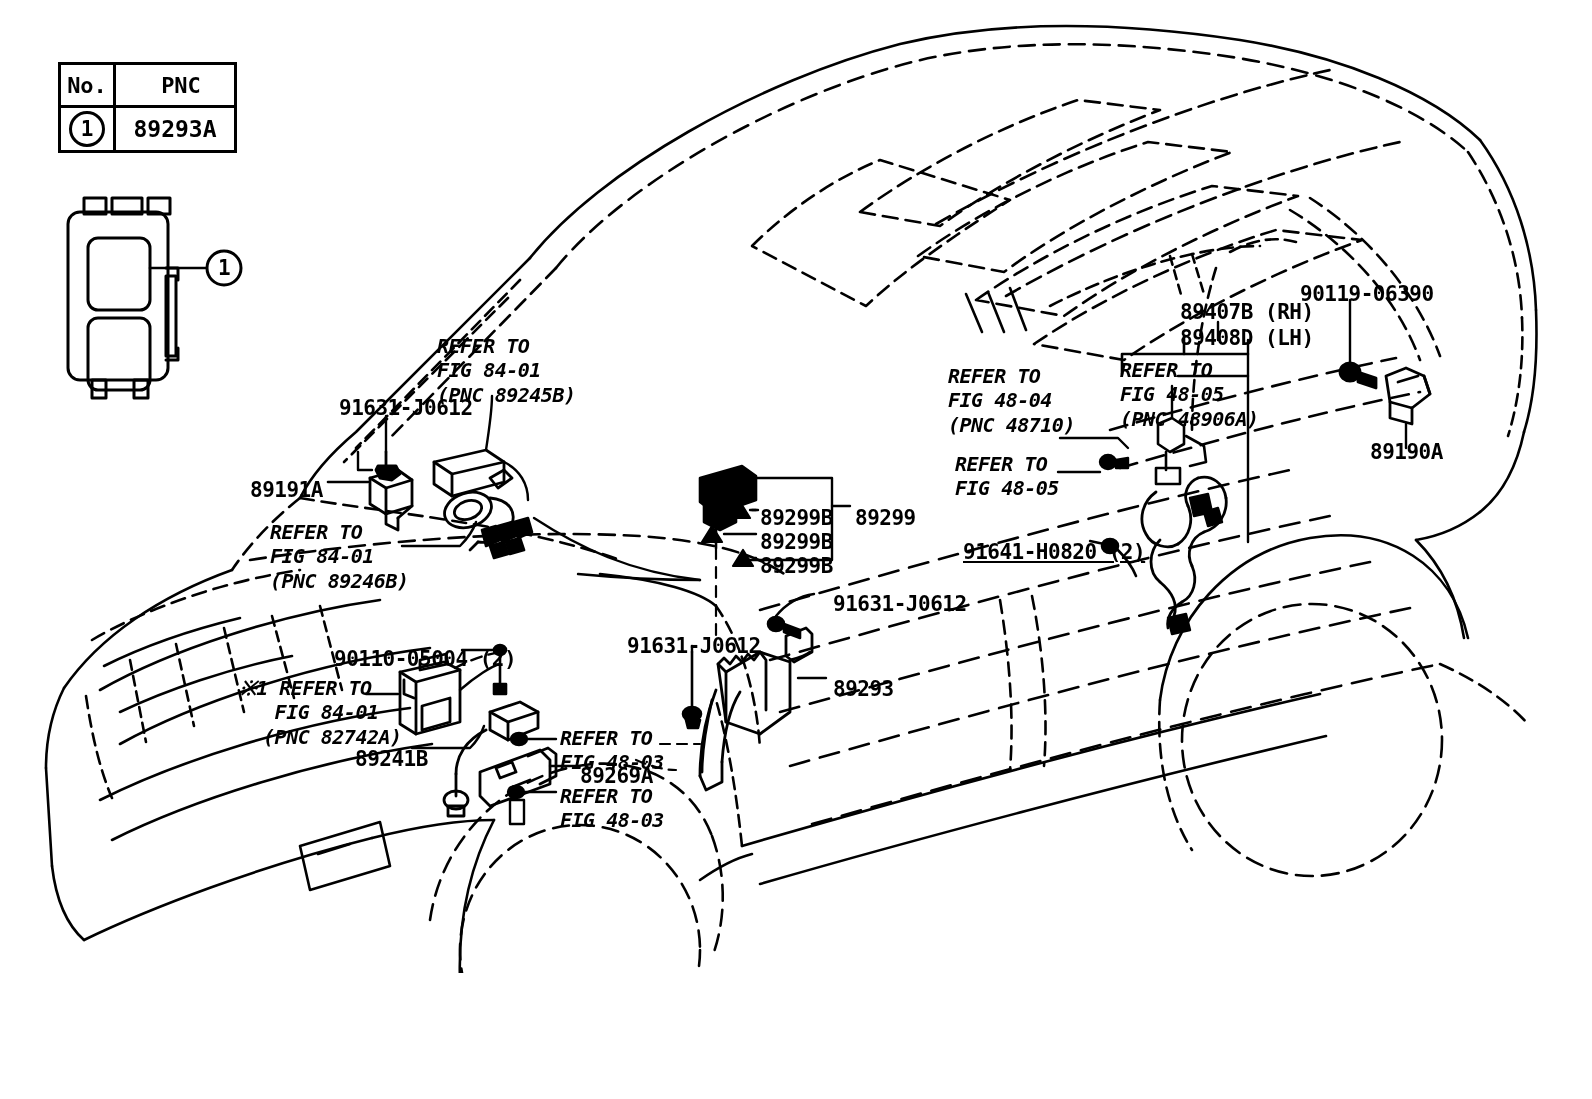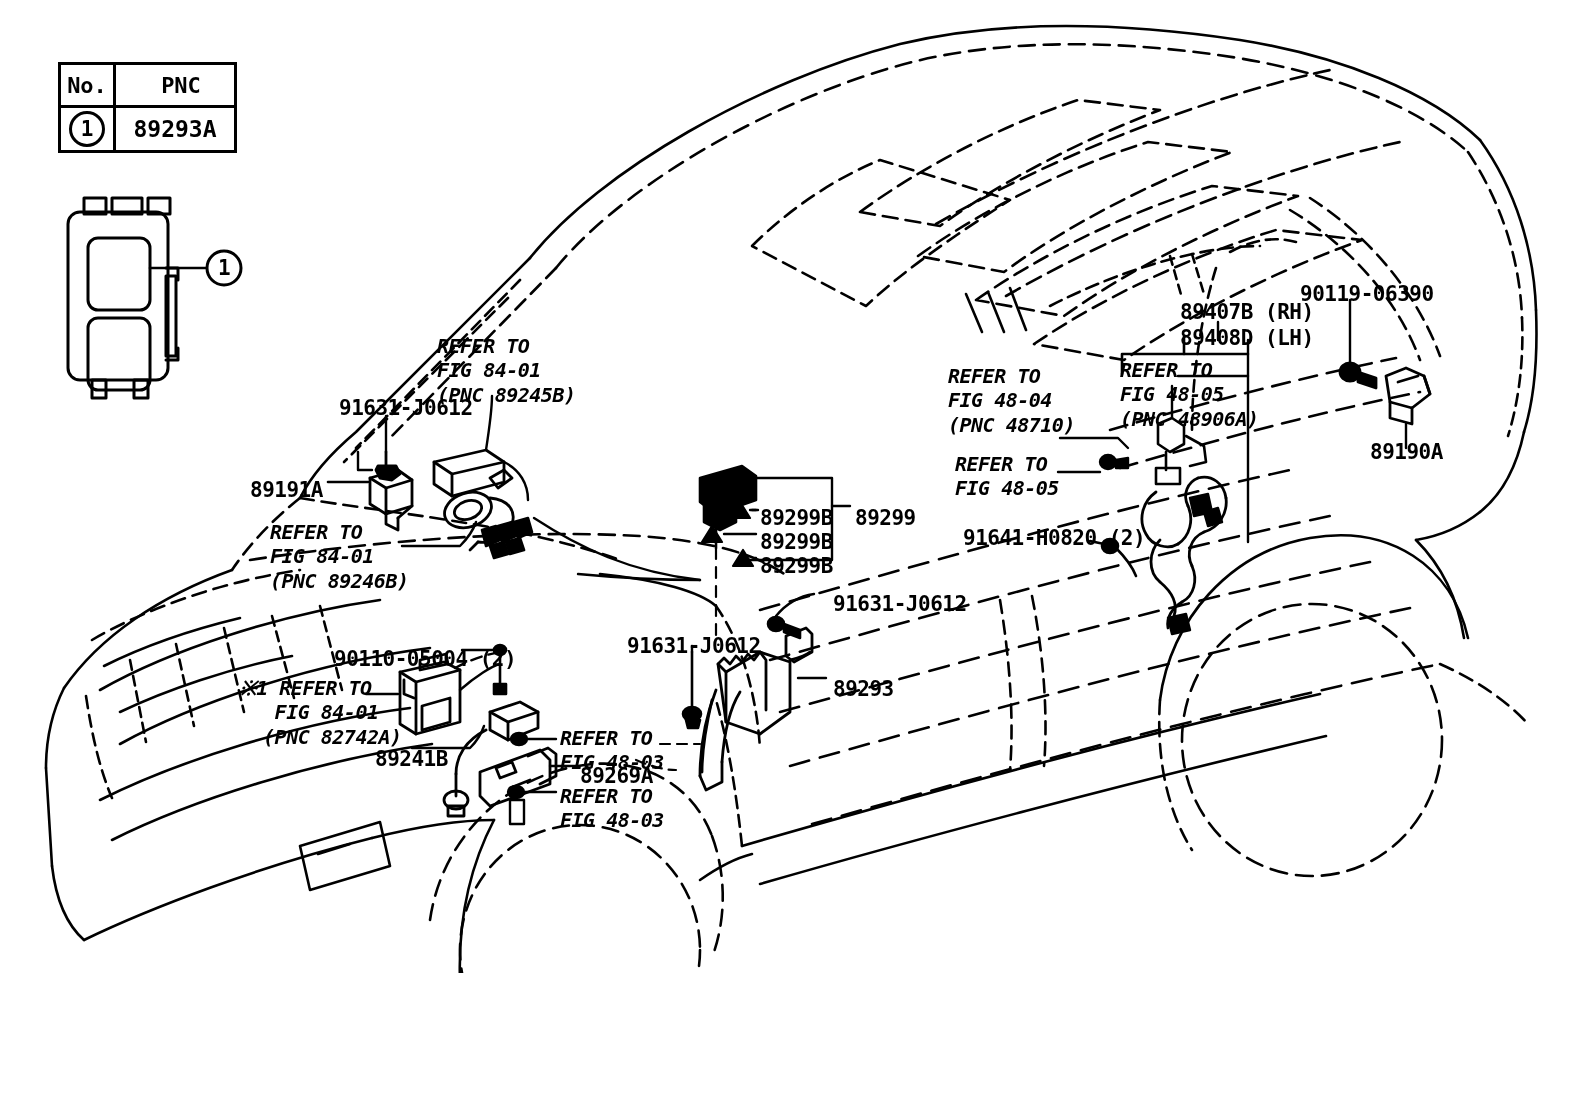--- a/index.html
+++ b/index.html
@@ -450,35 +450,35 @@
 FIG 48-05
 (PNC 48906A)</div>
 
   <div class="lbl s21" style="left:1180px; top:300px;">89407B (RH)
 89408D (LH)</div>
 
   <div class="lbl s21" style="left:1300px; top:282px;">90119-06390</div>
 
   <div class="lbl s21" style="left:1370px; top:440px;">89190A</div>
 
-  <div class="lbl s21" style="left:963px; top:526px;">91641-H0820 (2)</div>
+  <div class="lbl s21" style="left:963px; top:540px;text-decoration:underline;">91641-H0820 (2)</div>
 
   <div class="lbl s21" style="left:833px; top:592px;">91631-J0612</div>
 
   <div class="lbl s21" style="left:627px; top:634px;">91631-J0612</div>
 
   <div class="lbl s21" style="left:334px; top:647px;">90110-05004 (2)</div>
 
   <div class="lbl s20" style="left:240px; top:676px;">※1 REFER TO
    FIG 84-01
   (PNC 82742A)</div>
 
   <div class="lbl s21" style="left:833px; top:677px;">89293</div>
 
-  <div class="lbl s21" style="left:355px; top:747px;margin-left:20px;">89241B</div>
+  <div class="lbl s21" style="left:355px; top:747px;">89241B</div>
 
   <div class="lbl s20" style="left:560px; top:726px;">REFER TO
 FIG 48-03</div>
 
   <div class="lbl s21" style="left:580px; top:764px;">89269A</div>
 
   <div class="lbl s20" style="left:560px; top:784px;">REFER TO
 FIG 48-03</div>
 
   <div class="figcode" style="left:1443px; top:1048px;">845073-A</div>

